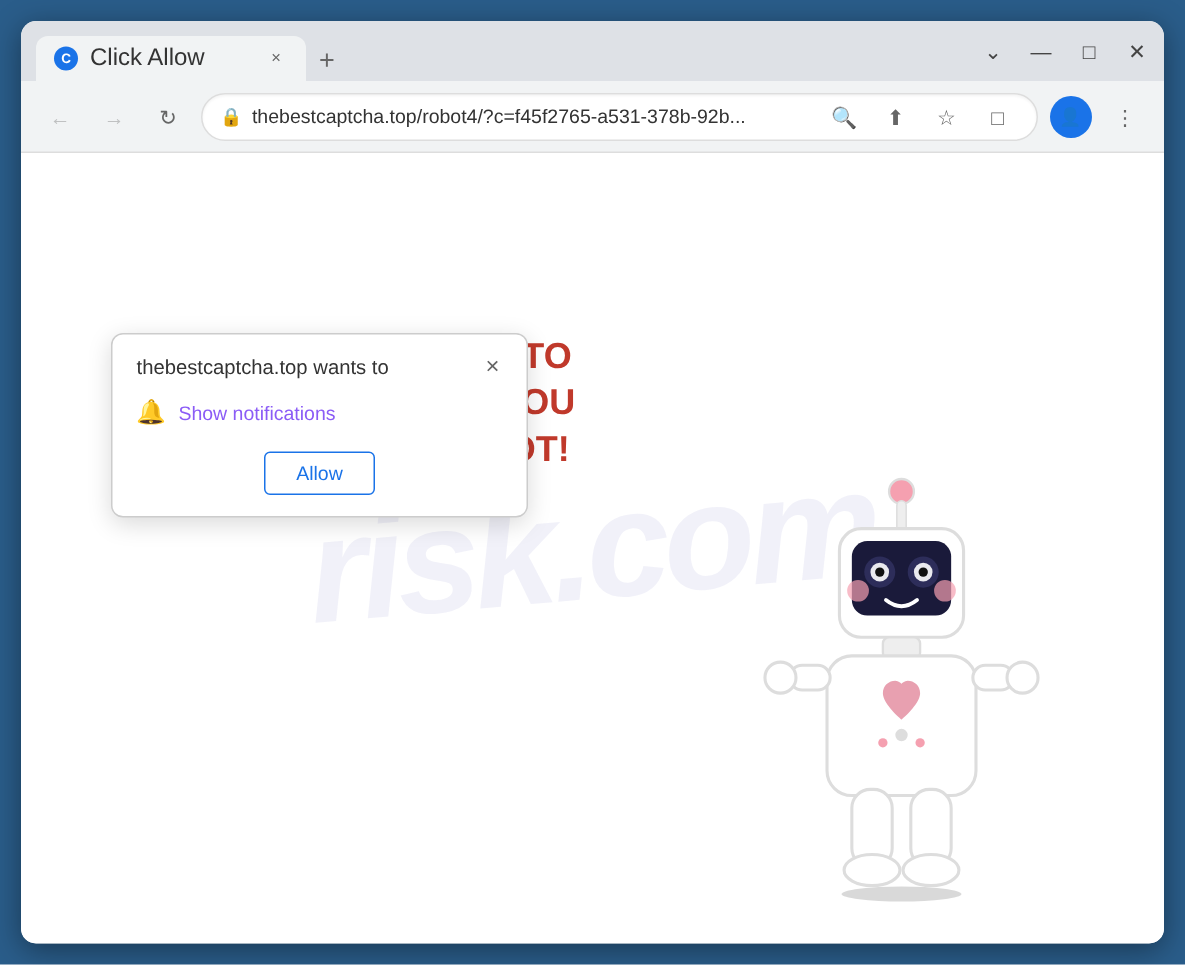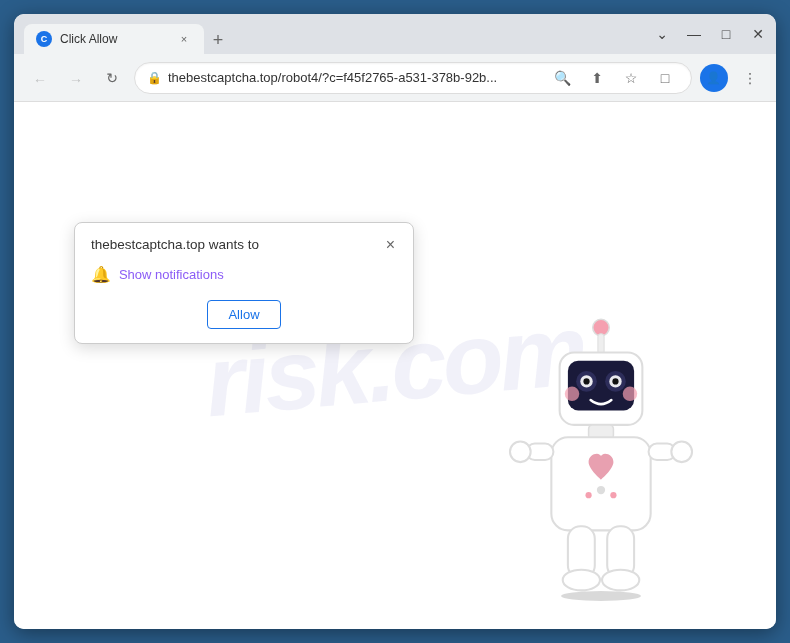--- a/index.html
+++ b/index.html
@@ -66,21 +66,21 @@
       display: flex;
       align-items: center;
       justify-content: center;
       font-size: 9px;
       color: white;
       font-weight: bold;
     }
 
     .tab-title {
       flex: 1;
-      font-size: 12px;
+      font-size: 16px;
       color: #333;
       white-space: nowrap;
       overflow: hidden;
       text-overflow: ellipsis;
     }
 
     .tab-close {
       width: 16px;
       height: 16px;
       border-radius: 50%;
@@ -246,21 +246,21 @@
       width: 340px;
       line-height: 1.3;
       z-index: 1;
     }
 
     
     .speech-bubble {
       position: absolute;
       left: 60px;
       top: 120px;
-      width: 340px;
+      width: 278px;
       background: white;
       border: 1.5px solid #ccc;
       border-radius: 8px;
       box-shadow: 0 4px 16px rgba(0,0,0,0.15);
       z-index: 10;
       padding: 14px 16px 14px 16px;
     }
 
     .bubble-header {
       display: flex;

